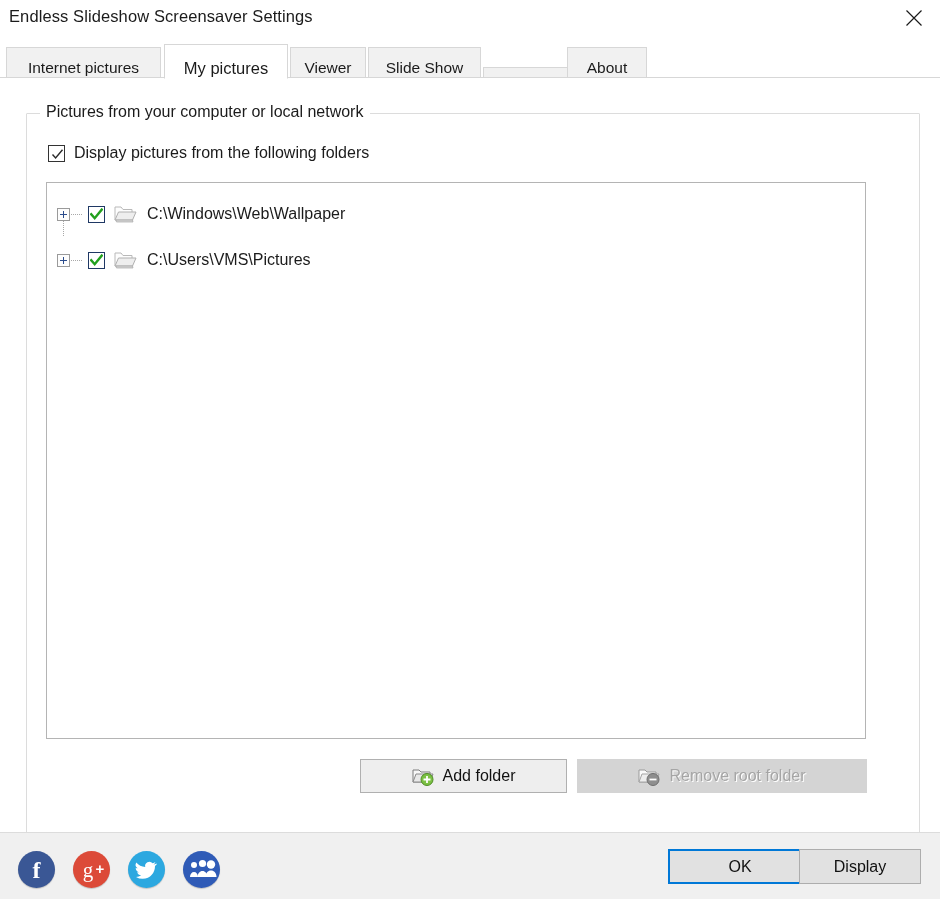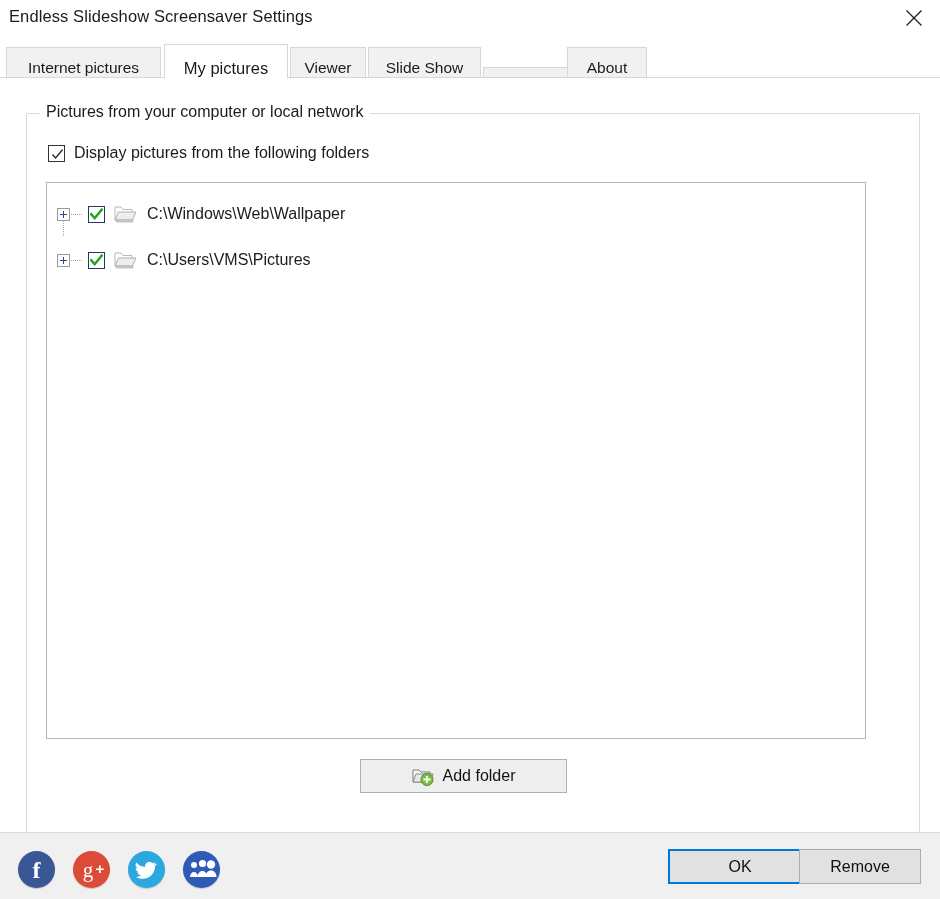--- a/index.html
+++ b/index.html
@@ -391,29 +391,40 @@
       <svg width="22" height="19" viewBox="0 0 22 19">
         <path d="M1 15 L1 3 L7 3 L9 5 L18 5 L18 15 Z" fill="#f7f7f7" stroke="#7d7d7d" stroke-width="1"></path>
         <path d="M1 15 L4 7 L21 7 L18 15 Z" fill="#e8e8e8" stroke="#8a8a8a" stroke-width="1"></path>
         <circle cx="15" cy="12.5" r="6" fill="#7bc043" stroke="#4e8c25" stroke-width="1"></circle>
         <path d="M15 9 L15 16 M11.5 12.5 L18.5 12.5" stroke="#ffffff" stroke-width="1.8"></path>
       </svg>
     </span>
     <span>Add folder</span>
   </div>
 
+  <div class="folder-btn" id="remove-folder-btn">
+    <span class="btn-ico">
+      <svg width="22" height="19" viewBox="0 0 22 19">
+        <path d="M1 15 L1 3 L7 3 L9 5 L18 5 L18 15 Z" fill="#fafafa" stroke="#9a9a9a" stroke-width="1"></path>
+        <path d="M1 15 L4 7 L21 7 L18 15 Z" fill="#ededed" stroke="#a5a5a5" stroke-width="1"></path>
+        <circle cx="15" cy="12.5" r="6" fill="#8e8e8e" stroke="#6e6e6e" stroke-width="1"></circle>
+        <path d="M11.5 12.5 L18.5 12.5" stroke="#ffffff" stroke-width="1.8"></path>
+      </svg>
+    </span>
+    <span>Remove root folder</span>
+  </div>
 
 </div>
 
 <div id="bottombar">
   <div class="dlg-btn" id="ok-btn">
     <span>OK</span>
   </div>
   <div class="dlg-btn" id="cancel-btn">
-    <span>Remove</span>
+    <span>Display</span>
   </div>
 <div class="social" style="left: 18px; background: rgb(58, 87, 149);">
       <svg width="37" height="37" viewBox="0 0 37 37">
         <text x="18.5" y="27" font-family="Liberation Serif, serif" font-size="24" font-weight="bold" fill="#ffffff" text-anchor="middle">f</text>
       </svg>
     </div>
     <div class="social" style="left: 73px; background: rgb(220, 74, 56);">
       <svg width="37" height="37" viewBox="0 0 37 37">
         <text x="15" y="26" font-family="Liberation Serif, serif" font-size="21" fill="#ffffff" text-anchor="middle">g</text>
         <text x="27" y="23" font-family="Liberation Sans, sans-serif" font-size="15" font-weight="bold" fill="#ffffff" text-anchor="middle">+</text>

